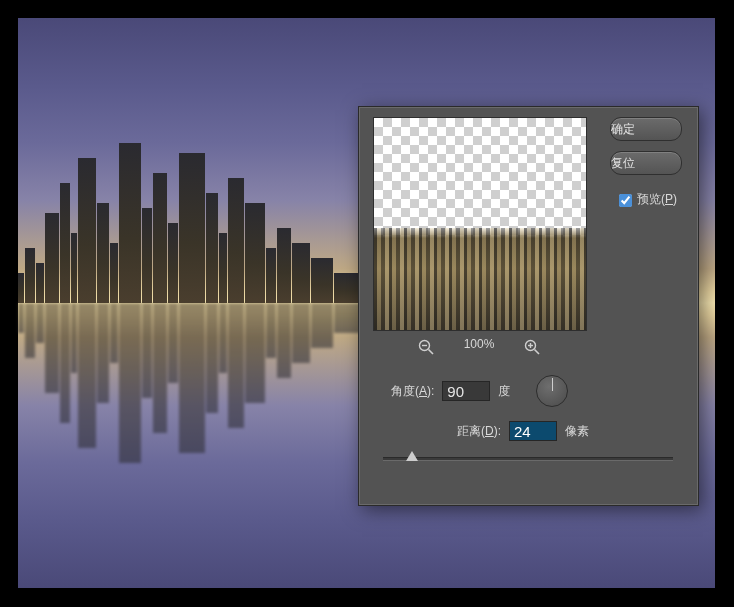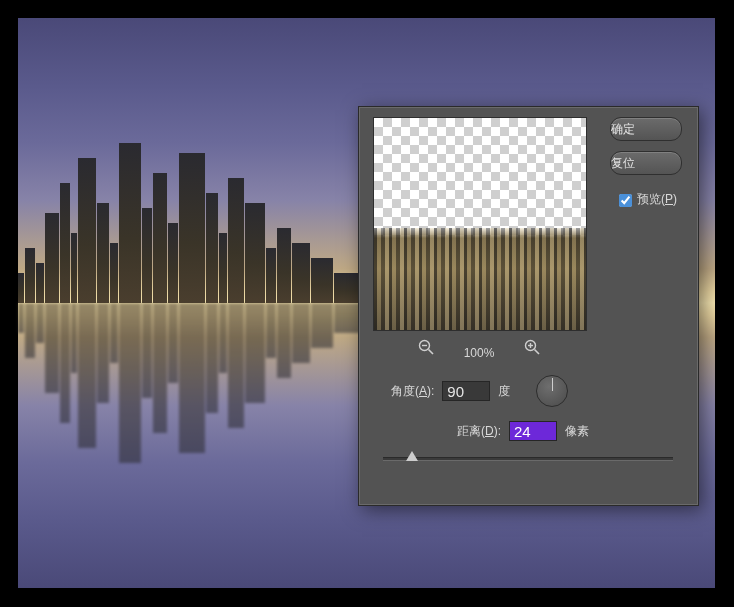--- a/index.html
+++ b/index.html
@@ -11,32 +11,32 @@
   .dialog{position:absolute;left:358px;top:106px;width:339px;height:398px;background:#535353;border:1px solid #2a2a2a;box-shadow:0 0 0 1px #6a6a6a inset,4px 4px 18px rgba(0,0,0,.5)}
   .titlebar{height:22px;background:linear-gradient(#6a6a6a,#565656);display:flex;align-items:center;justify-content:space-between;padding:0 5px 0 8px;border-bottom:1px solid #3c3c3c}
   .titlebar .title{color:#ddd}
   .closebtn{width:40px;height:16px;background:linear-gradient(#d96a5a,#b83a2a);border:1px solid #7a2018;border-radius:3px;display:flex;align-items:center;justify-content:center;cursor:pointer}
   .closebtn svg{width:10px;height:10px}
   .content{position:relative;padding:10px 12px}
   .preview{position:absolute;left:14px;top:10px;width:212px;height:212px;border:1px solid #2e2e2e;background:#fff}
   .checker{position:absolute;inset:0;background-image:linear-gradient(45deg,#cfcfcf 25%,transparent 25%,transparent 75%,#cfcfcf 75%),linear-gradient(45deg,#cfcfcf 25%,transparent 25%,transparent 75%,#cfcfcf 75%);background-size:18px 18px;background-position:0 0,9px 9px}
   .pv-img{position:absolute;left:0;right:0;bottom:0;height:48%;background:linear-gradient(180deg,rgba(90,80,60,.0) 0%,#6a5c3e 10%,#8a7850 40%,#4a4232 100%);filter:blur(0.5px)}
   .pv-streaks{position:absolute;left:0;right:0;bottom:0;height:48%;background:repeating-linear-gradient(90deg,rgba(20,20,20,.55) 0 3px,rgba(200,180,130,.25) 3px 7px,rgba(20,20,20,.4) 7px 11px,rgba(230,210,160,.35) 11px 15px)}
-  .zoomrow{position:absolute;left:14px;top:230px;width:212px;display:flex;align-items:flex-end;justify-content:center;gap:28px}
+  .zoomrow{position:absolute;left:14px;top:230px;width:212px;display:flex;align-items:flex-start;justify-content:center;gap:28px}
   .zbtn{background:none;border:none;color:#d0d0d0;cursor:pointer;padding:2px}
   .zbtn svg{width:16px;height:16px}
   .zoompct{color:#d8d8d8}
   .buttons{position:absolute;right:12px;top:10px;width:80px;display:flex;flex-direction:column;gap:10px;align-items:center}
   .btn{width:70px;height:22px;border:1px solid #2f2f2f;border-radius:11px;background:linear-gradient(#6b6b6b,#545454);color:#e4e4e4;display:flex;align-items:center;justify-content:flex-start;cursor:pointer;box-shadow:inset 0 1px 0 rgba(255,255,255,.15)}
   .chk{display:flex;align-items:flex-start;gap:2px;margin-top:6px}
   .chk input{accent-color:#4a90d9}
   .chk u{text-decoration:underline}
   .anglerow{position:absolute;left:32px;top:268px;display:flex;align-items:center;gap:8px}
   .num{width:38px;height:18px;background:#393939;border:1px solid #262626;color:#e6e6e6;text-align:left;padding:0 4px;font-family:inherit;font-size:15px}
-  .num.sel{background:#6d28d9;color:#fff}
+  .num.sel{background:#0c4a6e;color:#fff}
   .dial{width:30px;height:30px;border:1px solid #2d2d2d;border-radius:50%;background:radial-gradient(circle at 40% 35%,#6e6e6e,#4a4a4a);position:relative;cursor:pointer;margin-left:18px}
   .dial::after{content:"";position:absolute;left:50%;top:2px;width:1px;height:13px;background:#cfcfcf;transform-origin:bottom center}
   .distrow{position:absolute;left:98px;top:314px;display:flex;align-items:center;gap:8px}
   .slider{position:absolute;left:24px;top:344px;width:290px;height:14px}
   .track{position:absolute;left:0;right:0;top:6px;height:2px;background:#3a3a3a;border-top:1px solid #2a2a2a;border-bottom:1px solid #6a6a6a}
   .thumb{position:absolute;top:0;width:0;height:0;border-left:6px solid transparent;border-right:6px solid transparent;border-bottom:10px solid #cdcdcd;left:23px;cursor:pointer}
   .lbl u{text-decoration:underline}
 </style>
 </head>
 <body>

